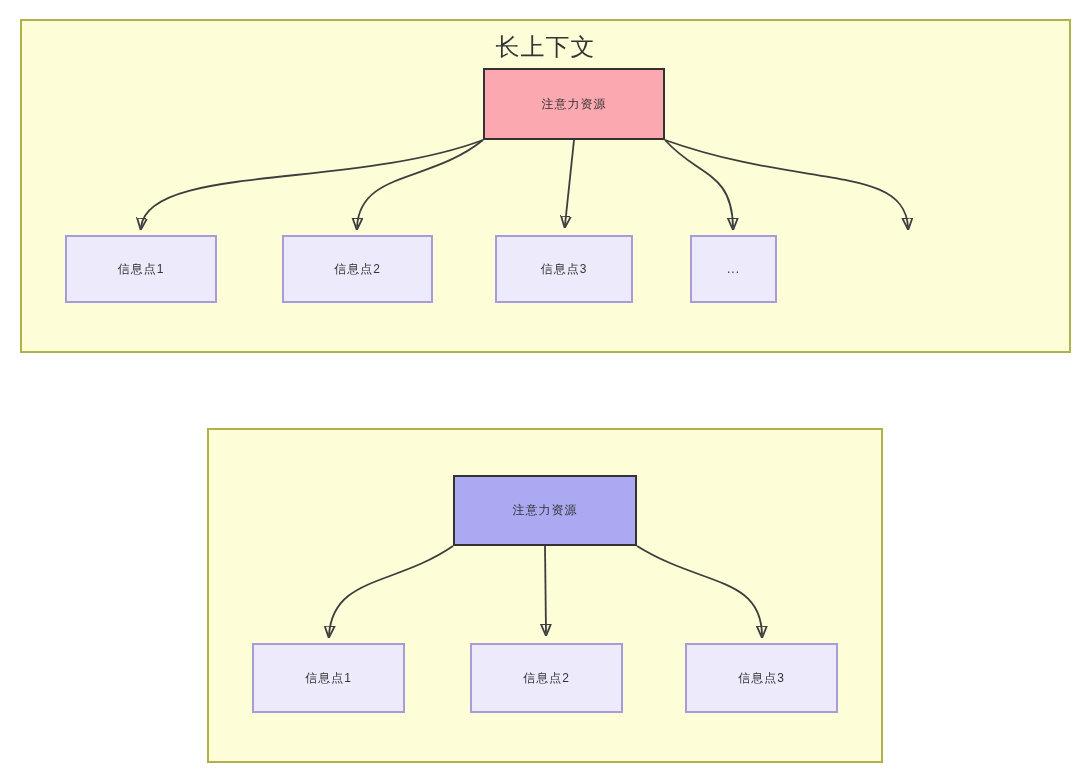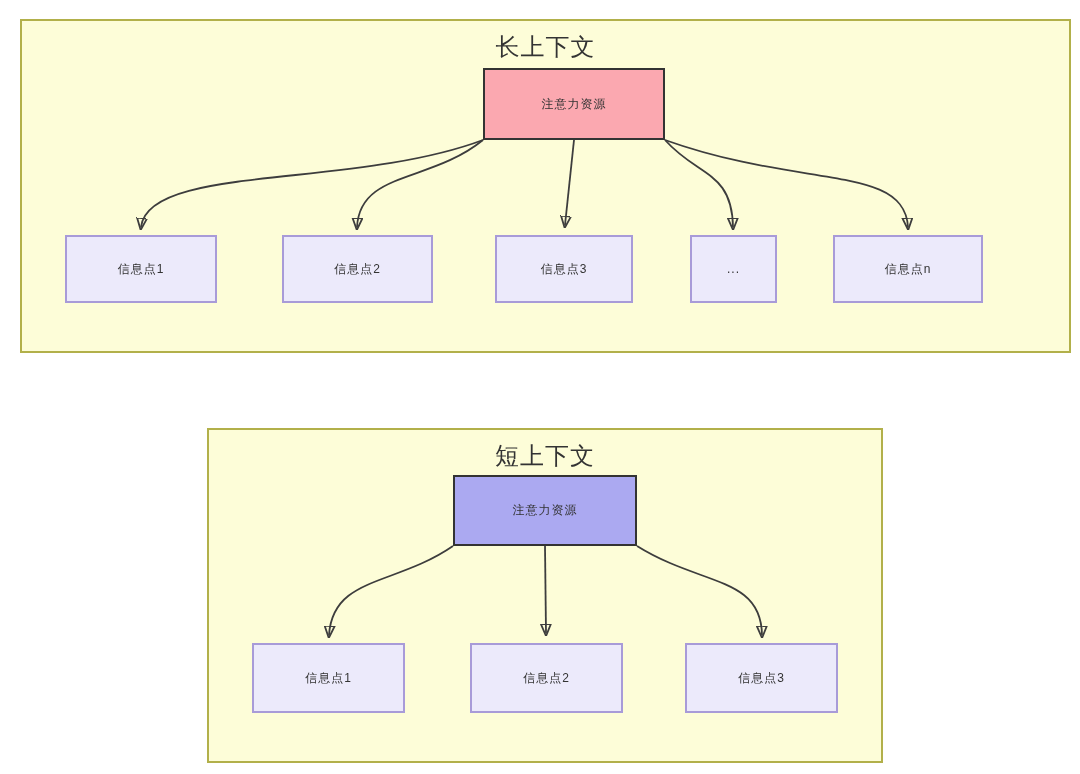--- a/index.html
+++ b/index.html
@@ -94,28 +94,24 @@
     </div>
     <div class="node info" style="left:260px; top:214px; width:151px; height:68px;">
       <span>信息点2</span>
     </div>
     <div class="node info" style="left:473px; top:214px; width:138px; height:68px;">
       <span>信息点3</span>
     </div>
     <div class="node info" style="left:668px; top:214px; width:87px; height:68px;">
       <span>...</span>
     </div>
-    <div class="node info" style="left:811px; top:214px; width:150px; height:68px;">
-      <span>信息点n</span>
-    </div>
   </div>
 
   <div class="panel" style="left:207px; top:428px; width:676px; height:335px;">
 
-    <div class="panel-title">短上下文</div>
 
     <svg class="arrows" width="672" height="331" viewBox="0 0 672 331">
       <defs>
         <marker id="ah2" markerUnits="userSpaceOnUse" markerWidth="12" markerHeight="12" viewBox="0 0 12 12" refX="9" refY="6" orient="auto">
           <path d="M0,1 L12,6 L0,11 Z" fill="#3d3d3d" stroke="none"></path>
         </marker>
       </defs>
       <path d="M 244 116 C 186 156, 124 146, 120 205" marker-end="url(#ah2)"></path>
       <path d="M 336 116 L 337 203" marker-end="url(#ah2)"></path>
       <path d="M 428 116 C 492 156, 552 146, 553 205" marker-end="url(#ah2)"></path>

